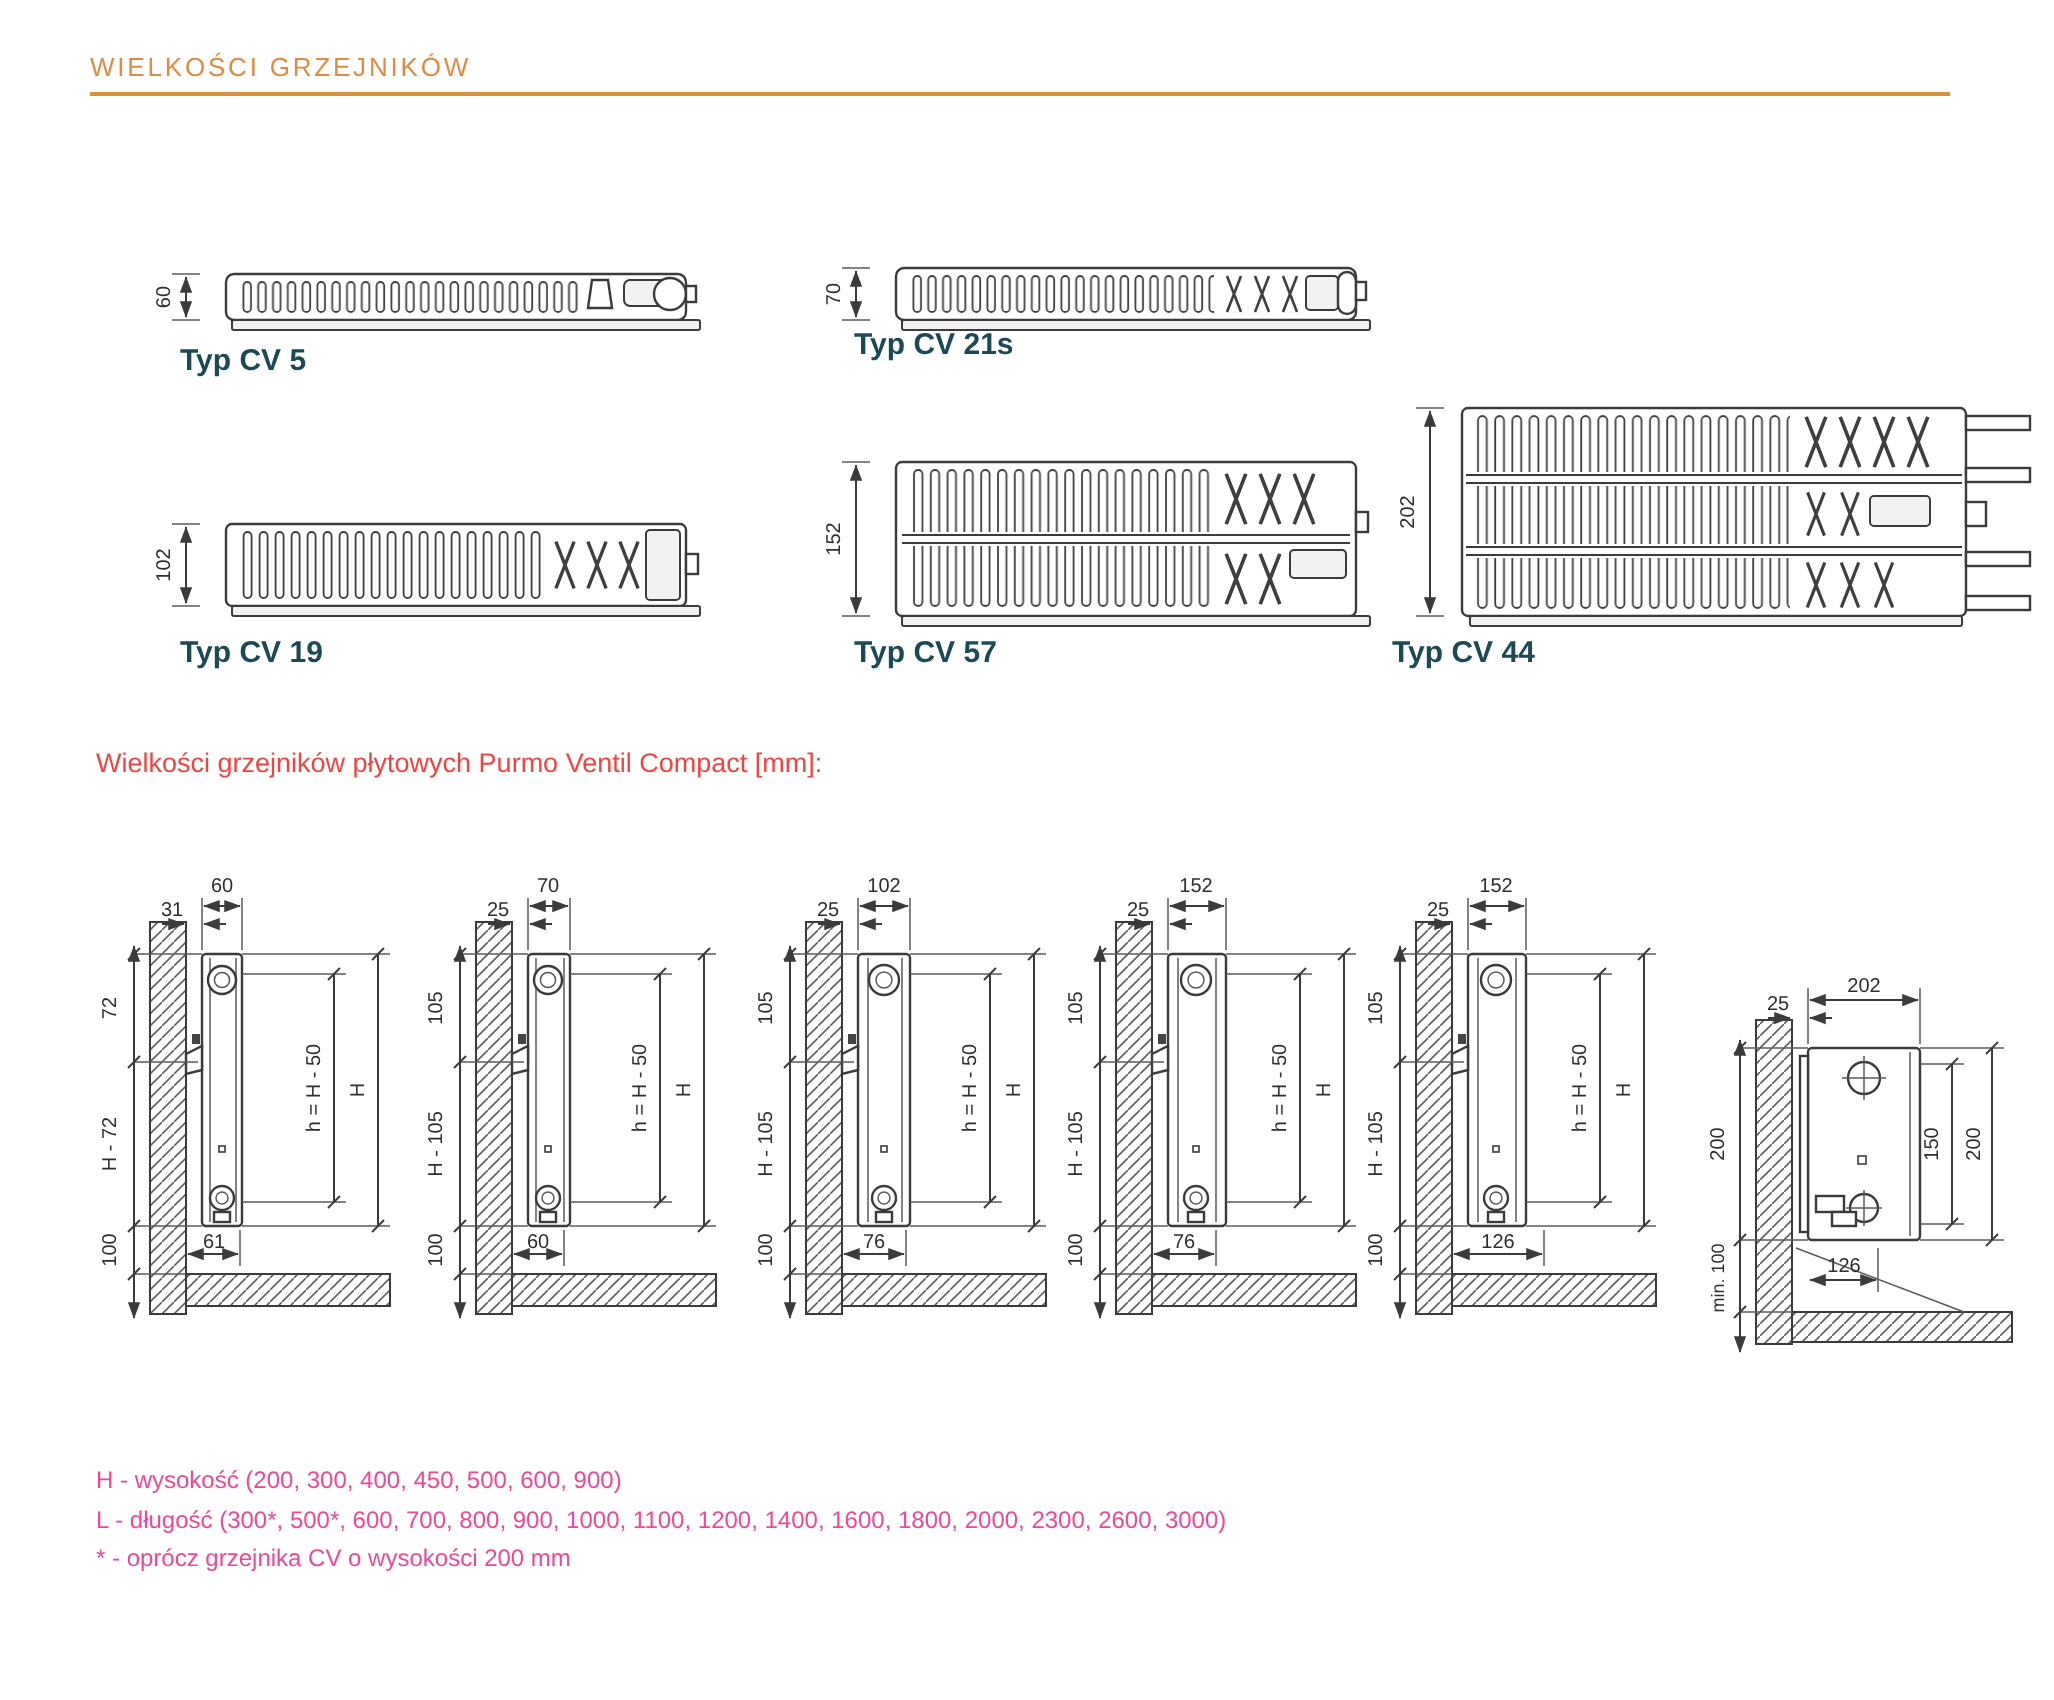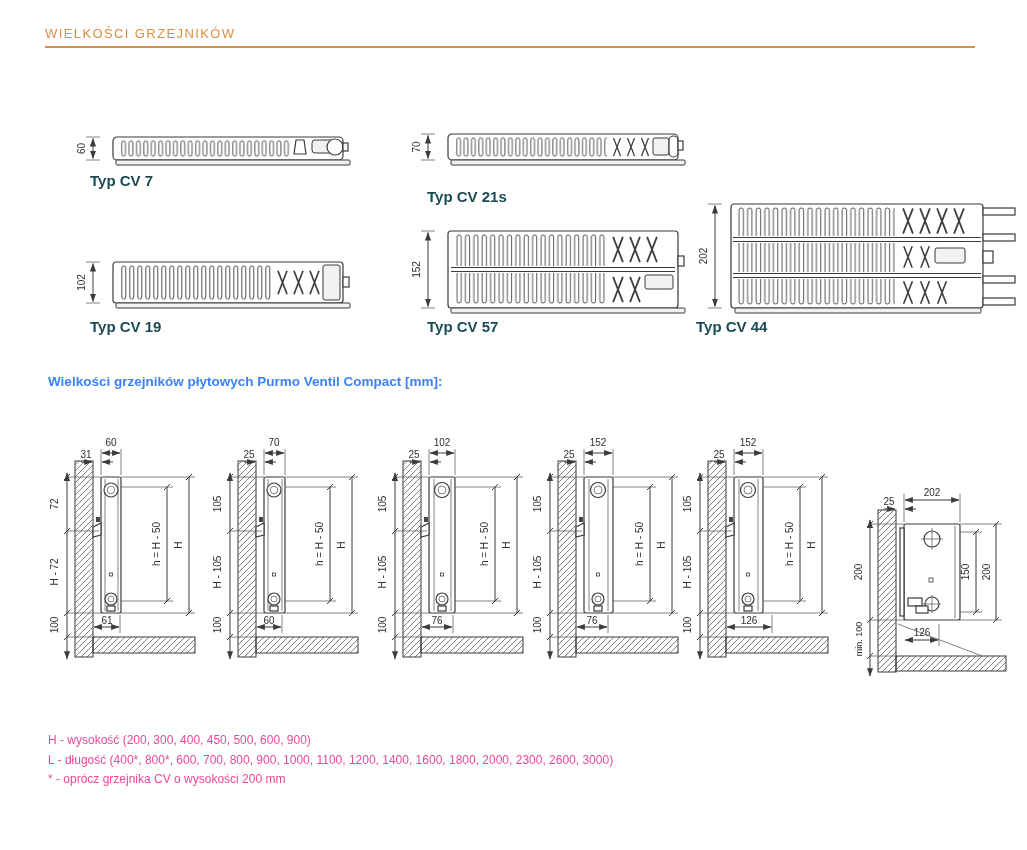--- a/index.html
+++ b/index.html
@@ -2,21 +2,21 @@
 <html><head>
 <meta charset="utf-8">
 <style>
   html,body{margin:0;padding:0;background:#fff;}
   .page{position:relative;width:1027px;height:850px;background:#ffffff;overflow:hidden;
         font-family:"Liberation Sans",sans-serif;}
   .hdr-title{position:absolute;left:45px;top:26px;font-size:13px;letter-spacing:1.4px;
              color:#DD8D41;font-weight:normal;}
   .hdr-line{position:absolute;left:45px;top:46px;width:930px;border-top:2px solid #D8923F;}
   .typ-label{position:absolute;color:#1B4A55;font-weight:bold;font-size:15px;}
-  .sec-heading{position:absolute;left:48px;top:374px;color:#3b82f6;font-weight:bold;font-size:13.5px;}
+  .sec-heading{position:absolute;left:48px;top:374px;color:#ef4444;font-weight:normal;font-size:13.5px;}
   .notes{position:absolute;left:48px;top:731px;color:#ec4899;font-size:12px;line-height:19.5px;}
   .notes div{white-space:nowrap;}
   svg{position:absolute;overflow:visible;}
   svg text.dim{font-family:"Liberation Sans",sans-serif;font-size:10px;fill:#2e2e2e;}
   svg text.dims{font-family:"Liberation Sans",sans-serif;font-size:9px;fill:#2e2e2e;}
   .ln{stroke:#3b3b3b;stroke-width:1;fill:none;}
   .thin{stroke:#5a5a5a;stroke-width:0.75;fill:none;}
   .dr{fill:#ffffff;stroke:#3b3b3b;stroke-width:1.2;}
   .drl{fill:#f2f2f2;stroke:#3b3b3b;stroke-width:1;}
 </style>
@@ -63,38 +63,38 @@
     <line class="ln" x1="15" y1="8.5" x2="15" y2="28.5" marker-start="url(#arr)" marker-end="url(#arr)"></line>
     <text class="dim" x="7" y="18.5" text-anchor="middle" transform="rotate(-90 7 18.5)">60</text>
     <rect class="dr" x="35" y="7" width="230" height="23" rx="4"></rect>
     <rect x="42" y="10.5" width="170" height="16" fill="url(#pSlot60)"></rect>
     <path class="dr" d="M218,10 L226,10 L228,24 L216,24 z" stroke-width="1"></path>
     <rect class="drl" x="234" y="10" width="22" height="13" rx="3"></rect>
     <circle class="dr" cx="257" cy="17" r="8"></circle>
     <rect class="dr" x="265" y="13" width="5" height="8" stroke-width="1"></rect>
     <rect class="drl" x="38" y="30" width="234" height="5" rx="1" stroke-width="0.9"></rect>
   </svg>
-  <div class="typ-label" style="left:90px;top:172px">Typ CV 7</div>
+  <div class="typ-label" style="left:90px;top:172px">Typ CV 5</div>
 
   <svg style="left:413px;top:128px" width="295" height="54" viewBox="0 0 295 54">
     <line class="thin" x1="8" y1="6" x2="22" y2="6"></line>
       <line class="thin" x1="8" y1="32" x2="22" y2="32"></line>
     <line class="ln" x1="15" y1="7.5" x2="15" y2="30.5" marker-start="url(#arr)" marker-end="url(#arr)"></line>
     <text class="dim" x="7" y="19" text-anchor="middle" transform="rotate(-90 7 19)">70</text>
     <rect class="dr" x="35" y="6" width="230" height="26" rx="4"></rect>
     <rect x="42" y="9.5" width="152" height="19" fill="url(#pSlot70)"></rect>
     <use href="#fin" x="198" y="9" width="12" height="20"></use>
     <use href="#fin" x="212" y="9" width="12" height="20"></use>
     <use href="#fin" x="226" y="9" width="12" height="20"></use>
     <rect class="drl" x="240" y="10" width="16" height="17" rx="2"></rect>
     <rect class="dr" x="256" y="8" width="9" height="21" rx="4.5" stroke-width="1"></rect>
     <rect class="dr" x="265" y="13" width="5" height="9" stroke-width="1"></rect>
     <rect class="drl" x="38" y="32" width="234" height="5" rx="1" stroke-width="0.9"></rect>
   </svg>
-  <div class="typ-label" style="left:427px;top:188px">Typ CV 21s</div>
+  <div class="typ-label" style="left:427px;top:164px">Typ CV 21s</div>
 
   <svg style="left:78px;top:255px" width="295" height="62" viewBox="0 0 295 62">
     <line class="thin" x1="8" y1="7" x2="22" y2="7"></line>
       <line class="thin" x1="8" y1="48" x2="22" y2="48"></line>
     <line class="ln" x1="15" y1="8.5" x2="15" y2="46.5" marker-start="url(#arr)" marker-end="url(#arr)"></line>
     <text class="dim" x="7" y="27.5" text-anchor="middle" transform="rotate(-90 7 27.5)">102</text>
     <rect class="dr" x="35" y="7" width="230" height="41" rx="3"></rect>
     <rect x="42" y="10" width="152" height="35" fill="url(#pSlot102)"></rect>
     <use href="#fin" x="198" y="10" width="13" height="35"></use>
     <use href="#fin" x="214" y="10" width="13" height="35"></use>
@@ -454,17 +454,17 @@
     <line class="ln" x1="143" y1="39" x2="149" y2="33"></line>
       <line class="ln" x1="143" y1="135" x2="149" y2="129"></line>
     <text class="dim" x="140" y="84" text-anchor="middle" transform="rotate(-90 140 84)">200</text>
     <line class="thin" x1="89" y1="136" x2="89" y2="158"></line>
     <line class="ln" x1="55" y1="152" x2="88" y2="152" marker-start="url(#arr)" marker-end="url(#arr)"></line>
     <text class="dim" x="72" y="148" text-anchor="middle">126</text>
   </svg>
 
   <div class="notes">
     <div>H - wysokość (200, 300, 400, 450, 500, 600, 900)</div>
-    <div>L - długość (400*, 800*, 600, 700, 800, 900, 1000, 1100, 1200, 1400, 1600, 1800, 2000, 2300, 2600, 3000)</div>
+    <div>L - długość (300*, 500*, 600, 700, 800, 900, 1000, 1100, 1200, 1400, 1600, 1800, 2000, 2300, 2600, 3000)</div>
     <div>* - oprócz grzejnika CV o wysokości 200 mm</div>
   </div>
 
 </div>
 
 </body></html>

